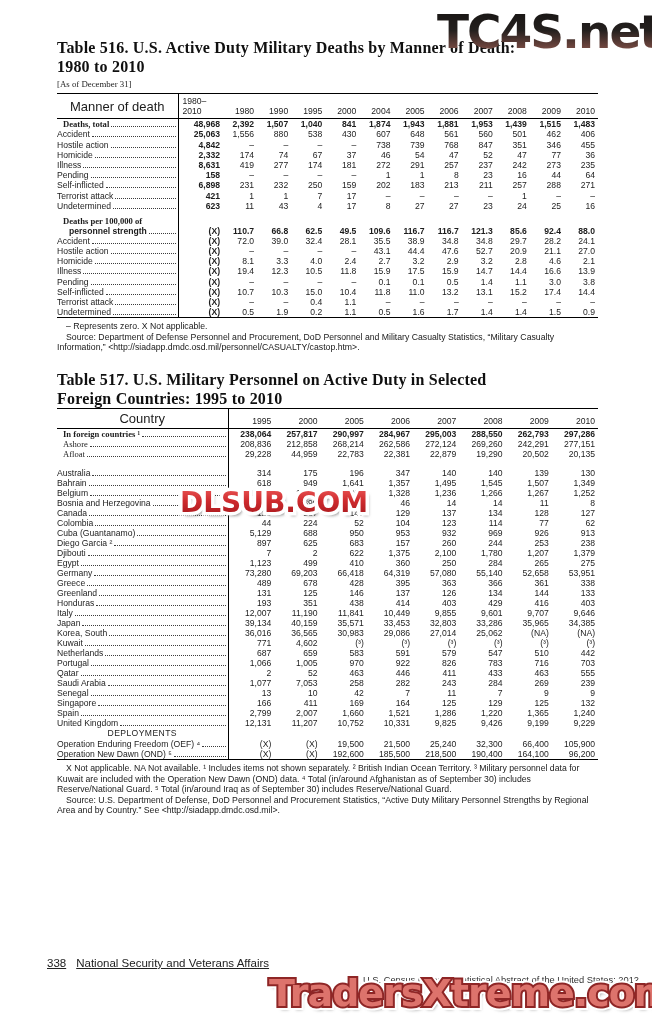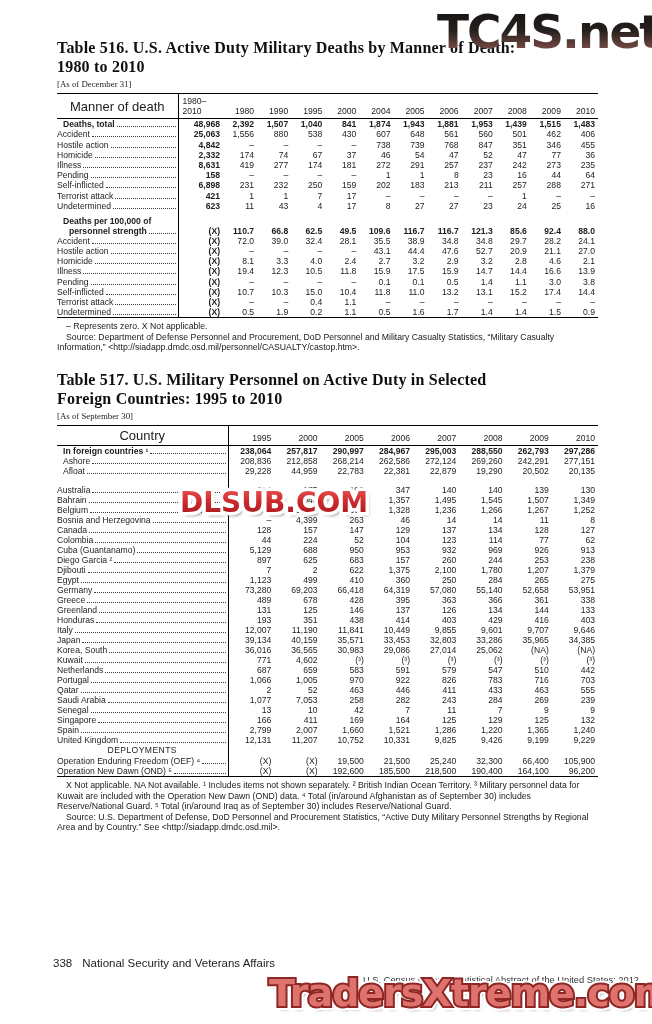--- a/index.html
+++ b/index.html
@@ -23,34 +23,34 @@
   .dtable td{font-size:8.6px;padding:0;vertical-align:bottom;height:10.2px;}
   .t517 td{height:9.9px;}
   td.num{text-align:right;padding-right:3px;white-space:nowrap;}
   .t516 td:nth-child(2){font-weight:bold;}
   .dtable td:nth-child(2),.dtable th:nth-child(2){border-left:1px solid #000;}
   td.lbl{overflow:hidden;}
   .lw{display:flex;align-items:baseline;}
   .lw .txt{white-space:nowrap;}
   .lw .lead{flex:1;min-width:3px;border-bottom:1px dotted #3c3c3c;margin:0 2px 2px 2px;}
   tr.b td{font-weight:bold;}
-  .ind{padding-left:6px;}
+  .ind{padding-left:6px;font-family:Liberation Serif, serif;}
   .ind2{padding-left:12px;}
   tr.two td{height:21px;}
   tr.gap td{padding-top:4px;}
   tr.sp td{height:9px;}
   td.ctr{text-align:center;letter-spacing:.4px;padding-bottom:1px;}
 
   
   .notes{margin-top:3px;}
   .notes p{margin:0;font-size:8.7px;line-height:10.6px;text-indent:9px;color:#191919;}
   .gap-between{height:17px;}
 
   
-  .footer-line{position:absolute;left:53px;top:957px;font-size:11.5px;color:#222;}
+  .footer-line{position:absolute;left:47px;top:957px;font-size:11.5px;color:#222;text-decoration:underline;}
   .footer-line .pg{margin-right:10px;}
   .census-line{position:absolute;right:13px;top:975px;font-size:9.3px;color:#333;padding-left:44px;}
 
   
   .wm{position:absolute;font-family:"DejaVu Sans",sans-serif;font-weight:800;z-index:5;}
   .wm .lay{position:absolute;left:0;top:0;white-space:nowrap;}
   .wm .front{position:relative;white-space:nowrap;}
 
   .wm-top{top:4px;left:437px;font-size:47px;letter-spacing:-2px;}
   .wm-top .front{background:linear-gradient(180deg,#181514 12%,#24201e 48%,#6d453e 78%,#a37c72 100%);
@@ -484,21 +484,20 @@
       <p>– Represents zero. X Not applicable.</p>
       <p>Source: Department of Defense Personnel and Procurement, DoD Personnel and Military Casualty Statistics, “Military Casualty Information,” &lt;http://siadapp.dmdc.osd.mil/personnel/CASUALTY/castop.htm&gt;.</p>
     </div>
 
     <div class="gap-between"></div>
 
     <div class="tbl-title">
       <div>Table 517. U.S. Military Personnel on Active Duty in Selected</div>
       <div>Foreign Countries: 1995 to 2010</div>
     </div>
-    <div class="as-of">[As of September 30]</div>
 
     <table class="dtable t517">
       <colgroup>
         <col style="width:171px">
         <col style="width:46.25px">
           <col style="width:46.25px">
           <col style="width:46.25px">
           <col style="width:46.25px">
         <col style="width:46.25px">
           <col style="width:46.25px">

